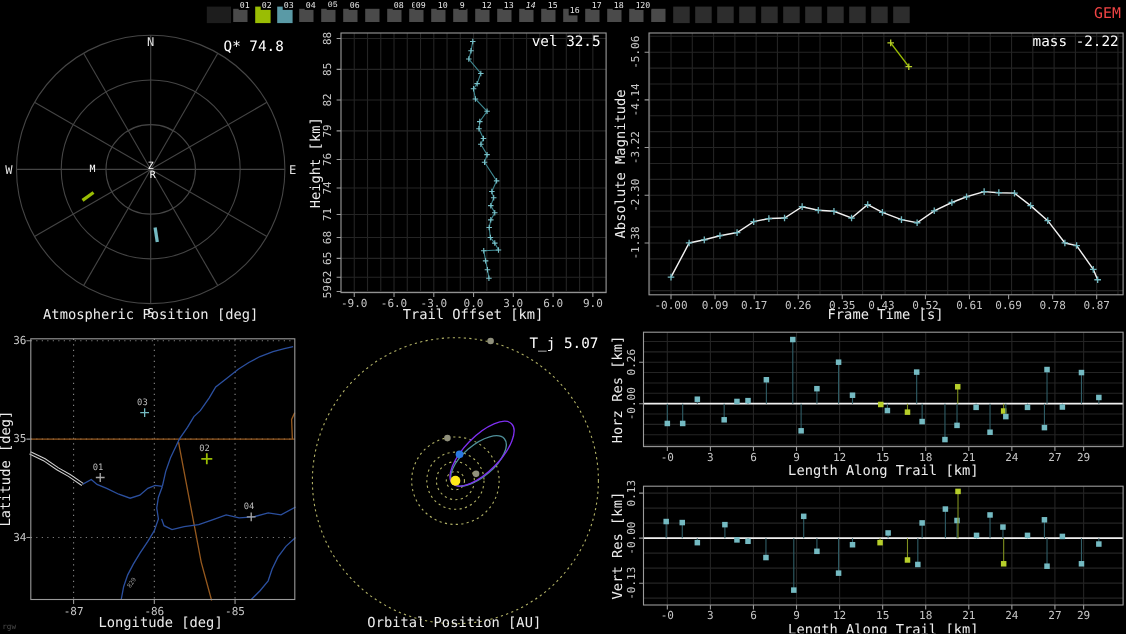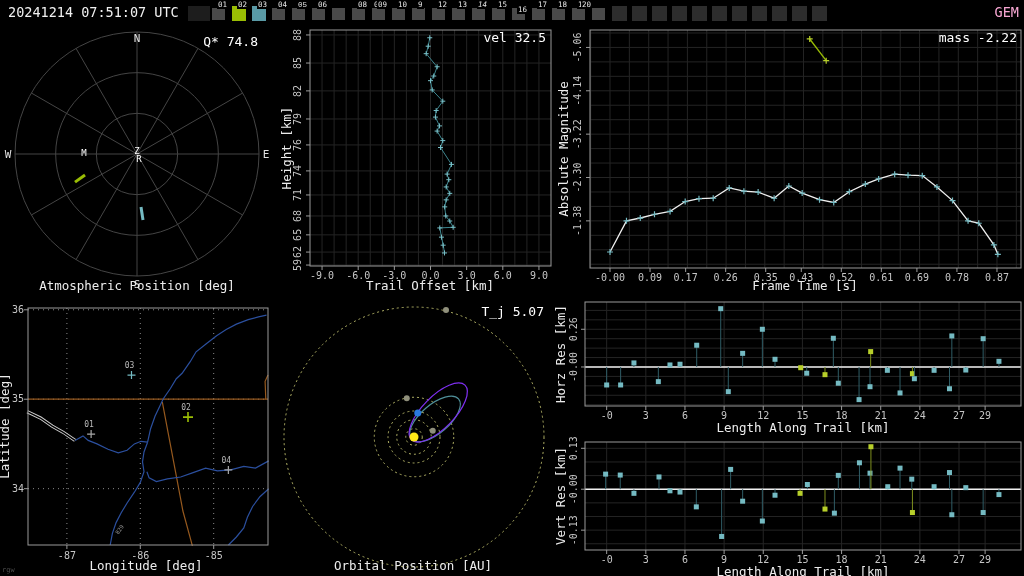--- a/index.html
+++ b/index.html
@@ -1,31 +1,30 @@
 <!DOCTYPE html>
 <html><head>
 <meta charset="utf-8">
 <style>
   html,body{margin:0;padding:0;background:#000;}
   body{width:1024px;height:576px;position:relative;overflow:hidden;
        font-family:"DejaVu Sans Mono",monospace;color:#e8e8e8;}
   #header{position:absolute;left:0;top:0;width:1024px;height:24px;background:#000;}
   #timestamp{position:absolute;left:8px;top:4px;font-size:13.5px;color:#f0f0f0;white-space:pre;}
-  #shower{position:absolute;right:5px;top:4px;font-size:13.5px;color:#f9a8d4;}
+  #shower{position:absolute;right:5px;top:4px;font-size:13.5px;color:#ef4444;}
   .fbox{position:absolute;}
   .flabel{position:absolute;font-size:7.5px;line-height:8px;color:#e5e5e5;background:#000;padding:0 1px;}
   .panel{position:absolute;}
   svg text{font-family:"DejaVu Sans Mono",monospace;}
   #watermark{position:absolute;left:2px;bottom:2px;font-size:7px;color:#4a4a4a;}
 </style>
 </head>
 <body>
 
 <div id="header">
-  <span id="timestamp">20241214 07:51:07 UTC</span>
   <div id="framestrip">
       <div class="fbox" style="left: 188px; top: 6px; width: 22px; height: 15px; background: rgb(29, 29, 29);"></div>
       <div class="fbox" style="left: 212px; top: 8px; width: 13px; height: 12px; background: rgb(74, 74, 74);"></div>
       <div class="flabel" style="left: 217px; top: 1px;">01</div>
       <div class="fbox" style="left: 232px; top: 6px; width: 14px; height: 15px; background: rgb(154, 189, 4);"></div>
       <div class="flabel" style="left: 237px; top: 1px;">02</div>
       <div class="fbox" style="left: 252px; top: 6px; width: 14px; height: 15px; background: rgb(90, 154, 166);"></div>
       <div class="flabel" style="left: 257px; top: 1px;">03</div>
       <div class="fbox" style="left: 272px; top: 8px; width: 13px; height: 12px; background: rgb(74, 74, 74);"></div>
       <div class="flabel" style="left: 277px; top: 1px;">04</div>

